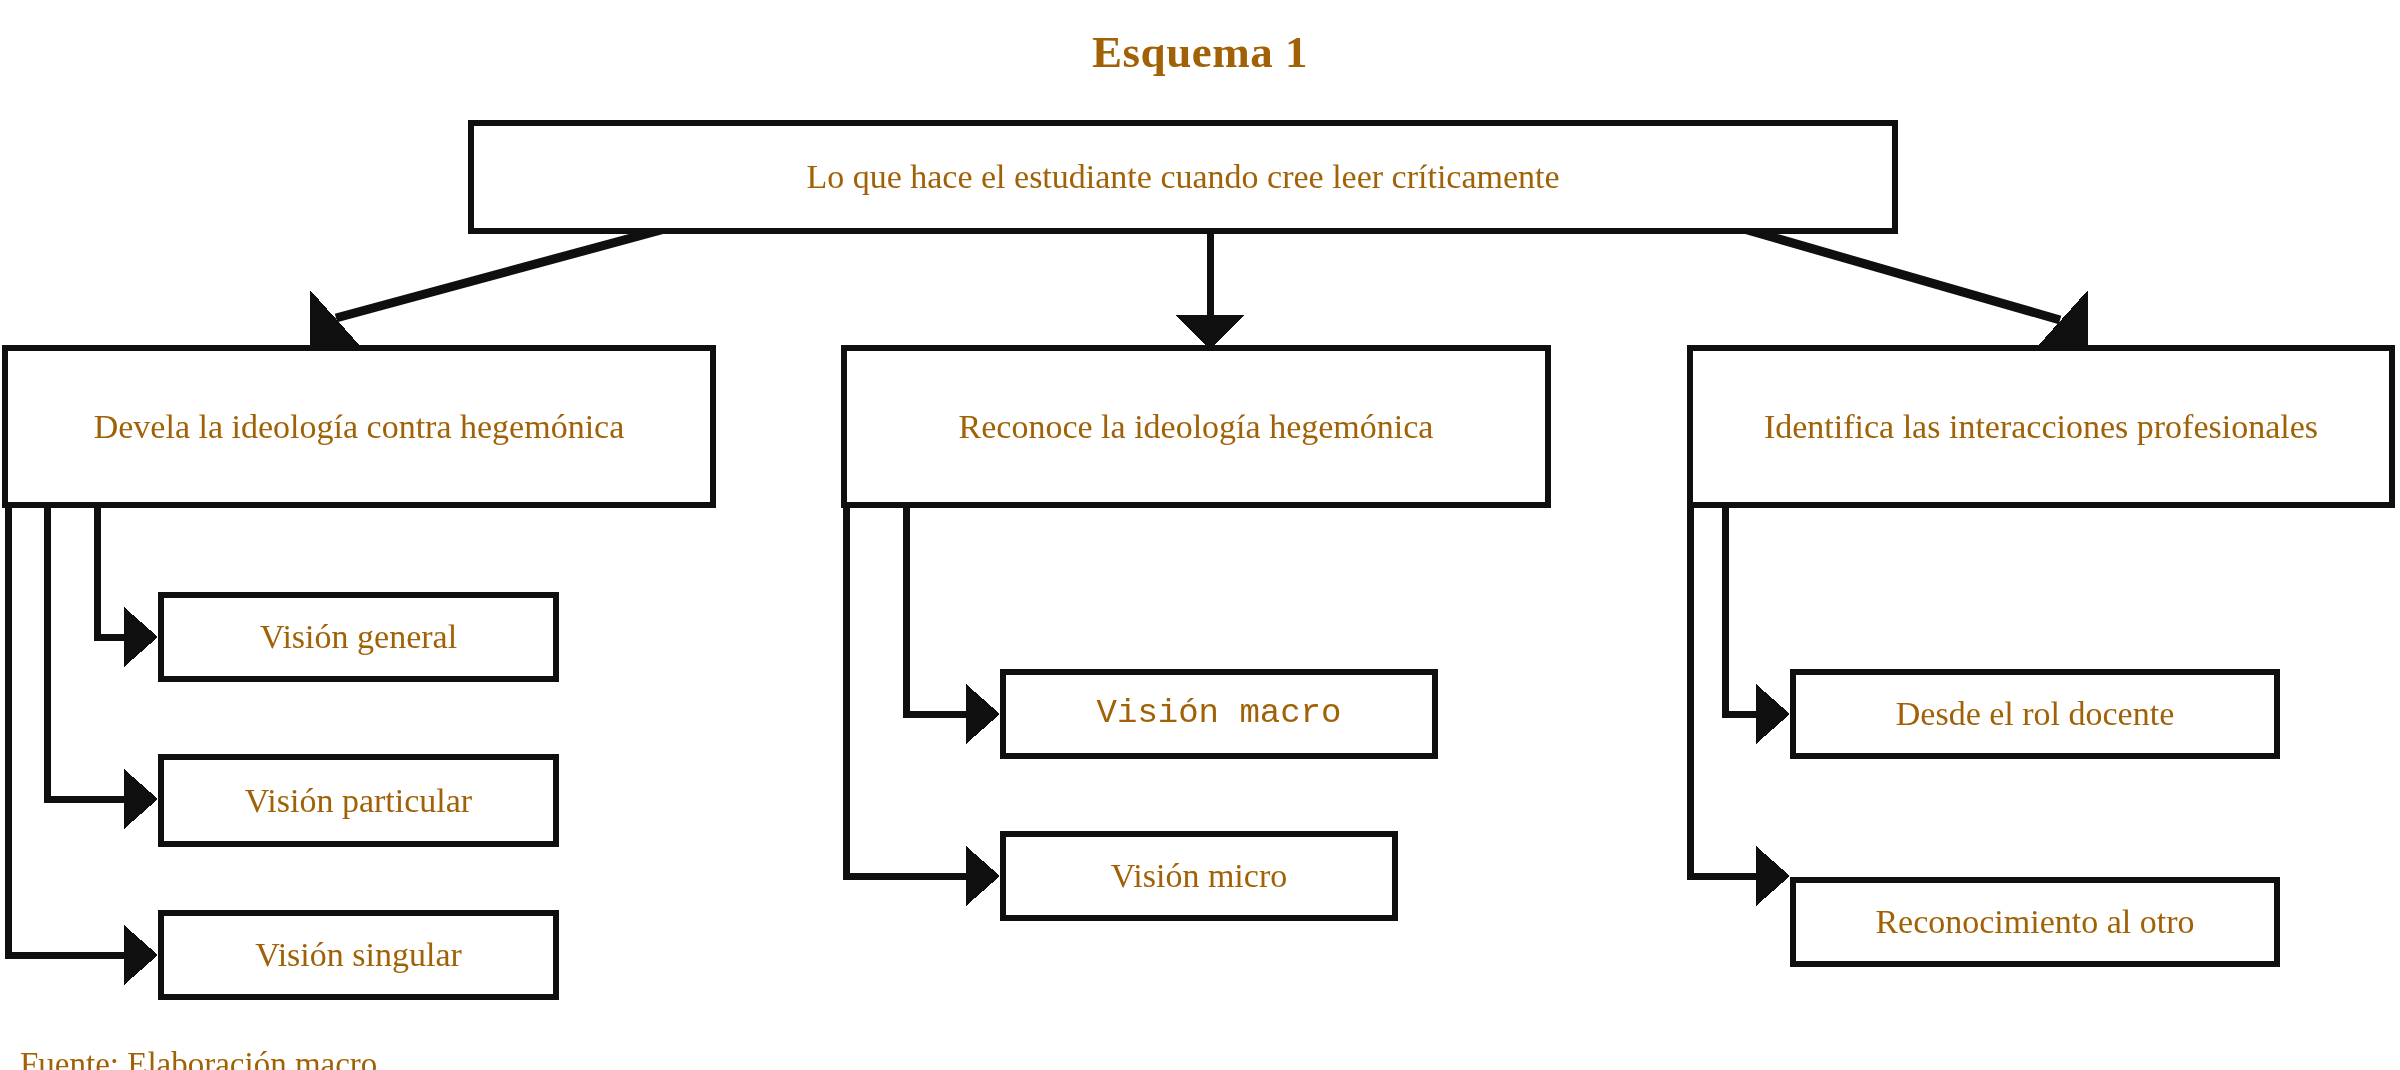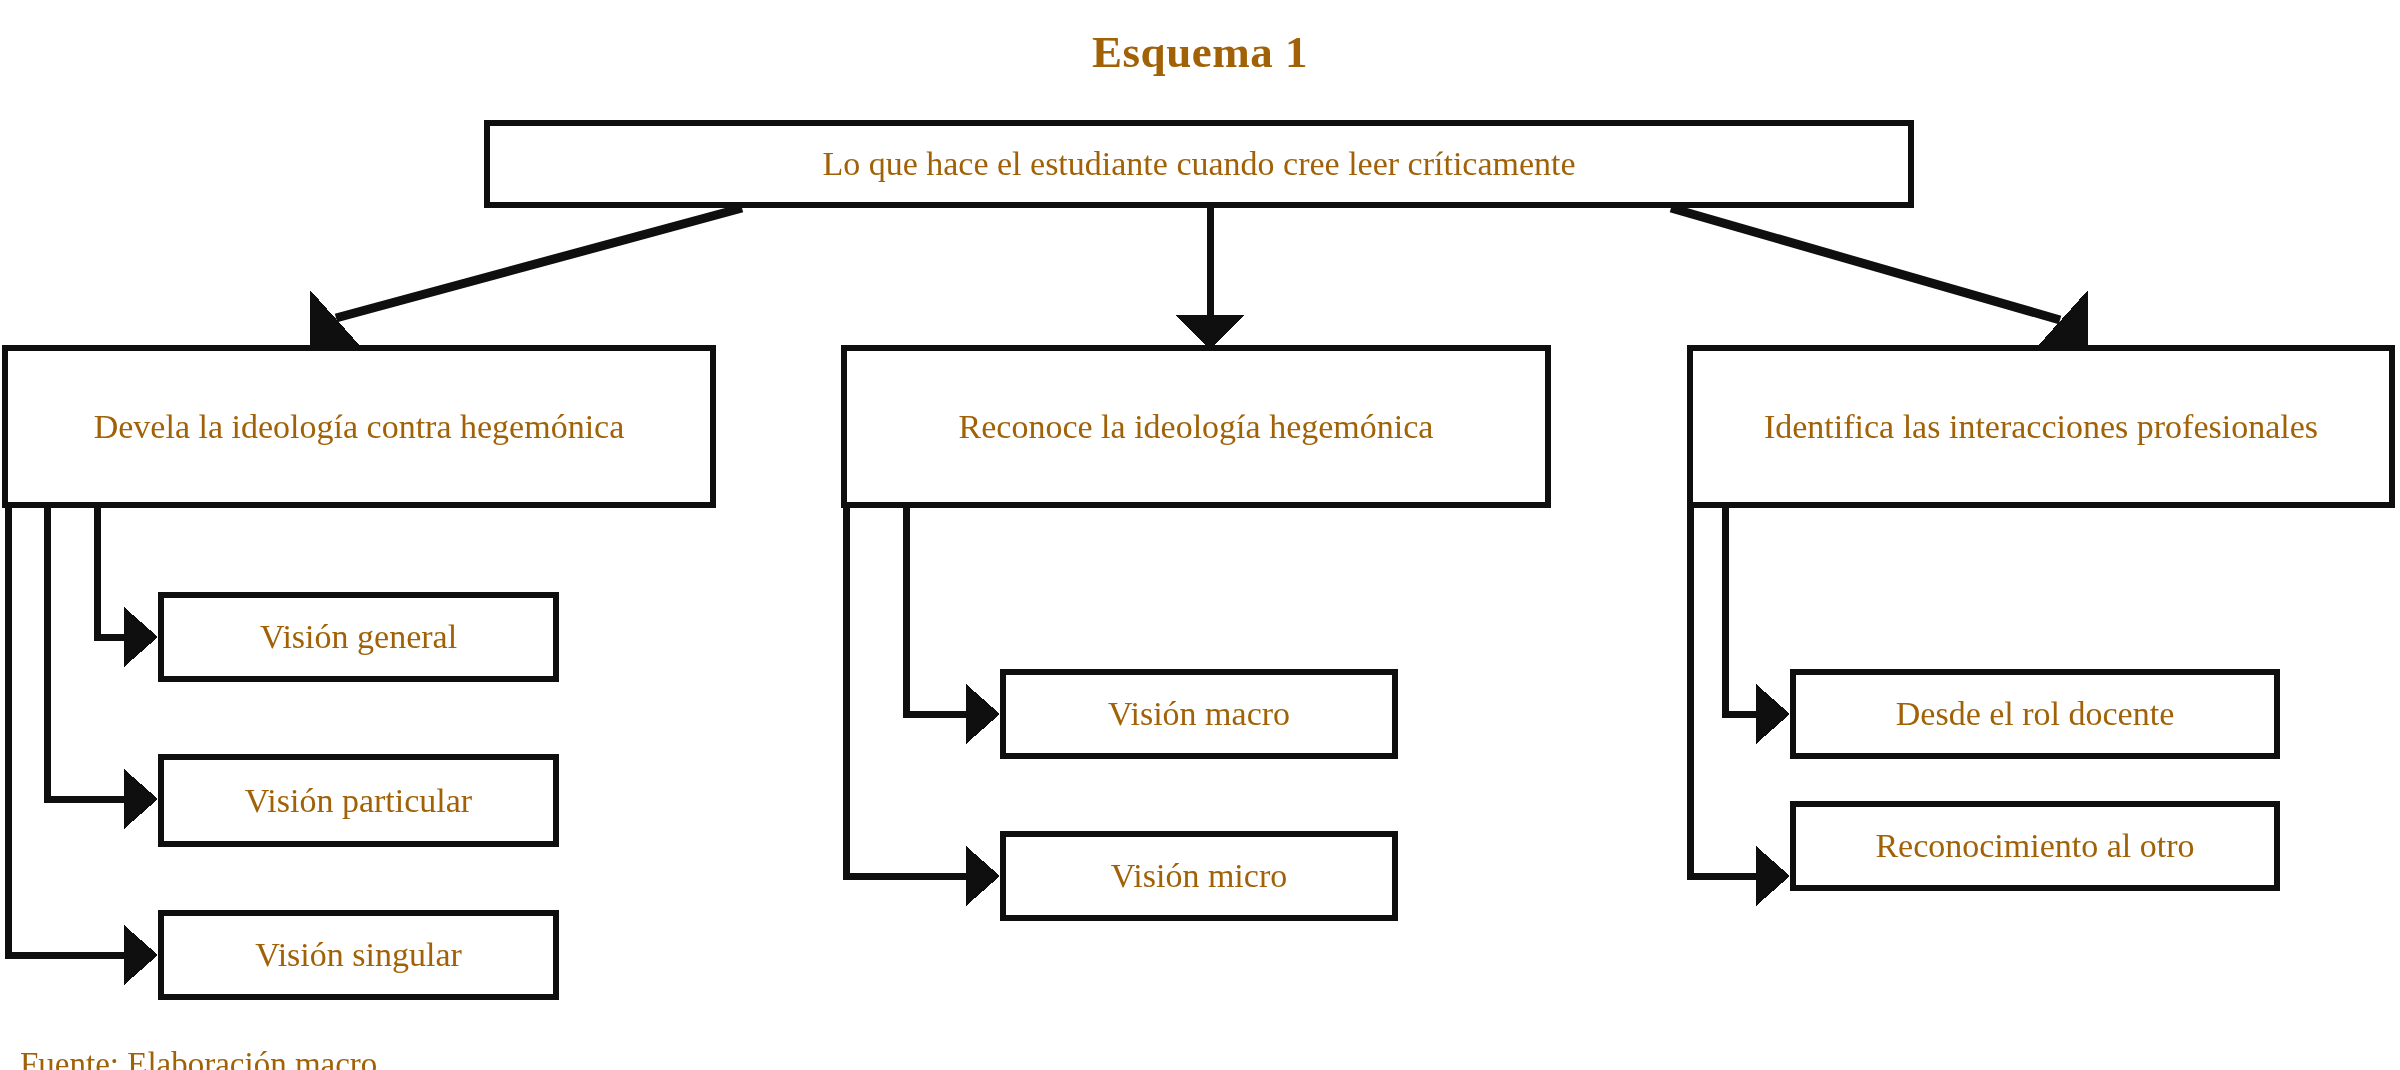--- a/index.html
+++ b/index.html
@@ -36,34 +36,34 @@
     border: 6px solid #0f0f0f;
     background: #ffffff;
     display: flex;
     align-items: center;
     justify-content: center;
     text-align: center;
     font-size: 34px;
     line-height: 1.22;
     padding: 2px 18px;
   }
-  .box.root  { left: 484px;  top: 96px;  width: 1430px; height: 88px; }
+  .box.root  { left: 468px;  top: 96px;  width: 1430px; height: 114px; }
   .box.b1    { left: 2px;    top: 321px; width: 714px;  height: 163px; }
   .box.b2    { left: 841px;  top: 321px; width: 710px;  height: 163px; }
   .box.b3    { left: 1687px; top: 321px; width: 708px;  height: 163px; }
 
   .box.c1a   { left: 158px;  top: 568px; width: 401px;  height: 90px; }
   .box.c1b   { left: 158px;  top: 730px; width: 401px;  height: 93px; }
   .box.c1c   { left: 158px;  top: 886px; width: 401px;  height: 90px; }
 
-  .box.c2a   { left: 1000px; top: 645px; width: 398px;  height: 90px; }
+  .box.c2a   { left: 1000px; top: 645px; width: 438px;  height: 90px; font-family: Liberation Mono, monospace; }
   .box.c2b   { left: 1000px; top: 807px; width: 398px;  height: 90px; }
 
   .box.c3a   { left: 1790px; top: 645px; width: 490px;  height: 90px; }
-  .box.c3b   { left: 1790px; top: 777px; width: 490px;  height: 90px; }
+  .box.c3b   { left: 1790px; top: 853px; width: 490px;  height: 90px; }
 
   .source-note {
     position: absolute;
     left: 20px;
     top: 1022px;
     font-size: 33px;
   }
 </style>
 </head>
 <body>

